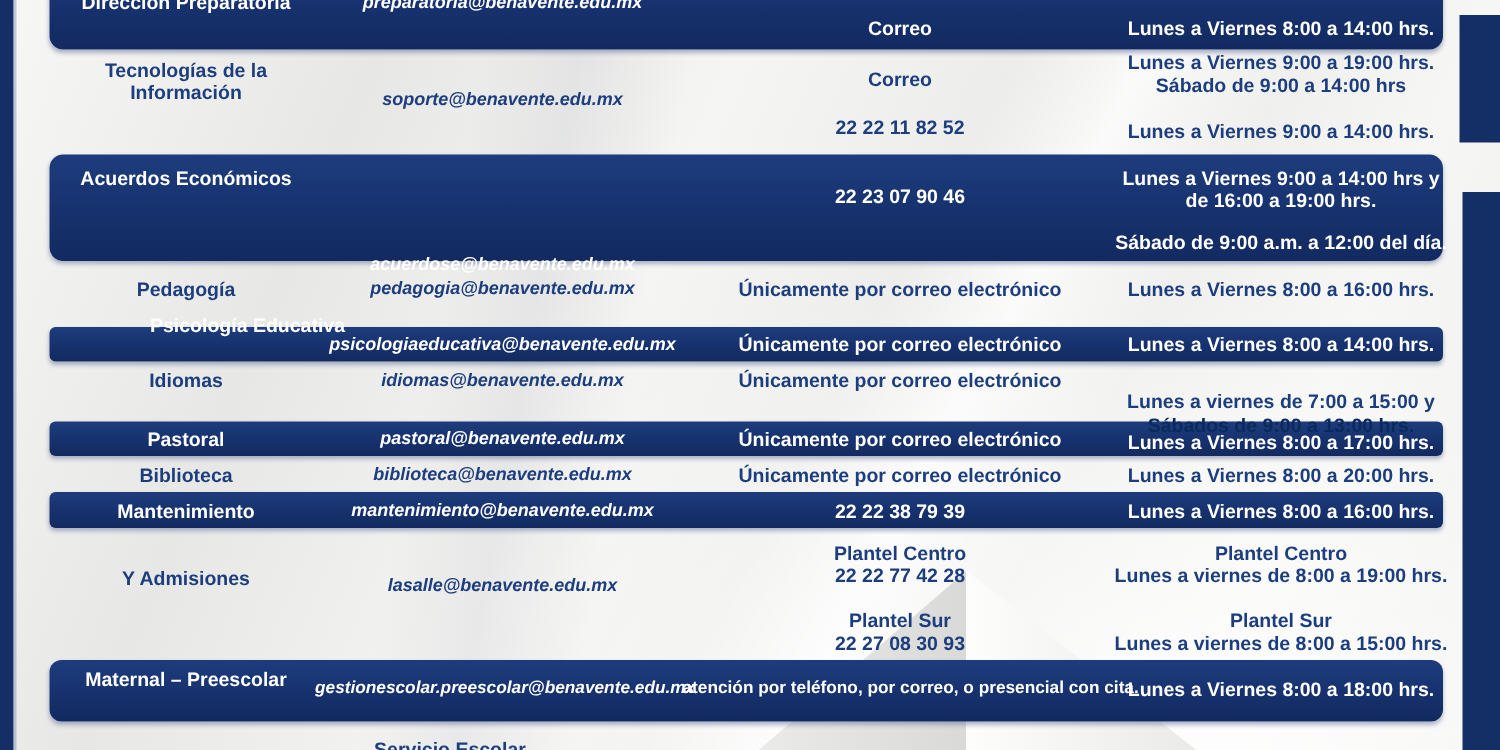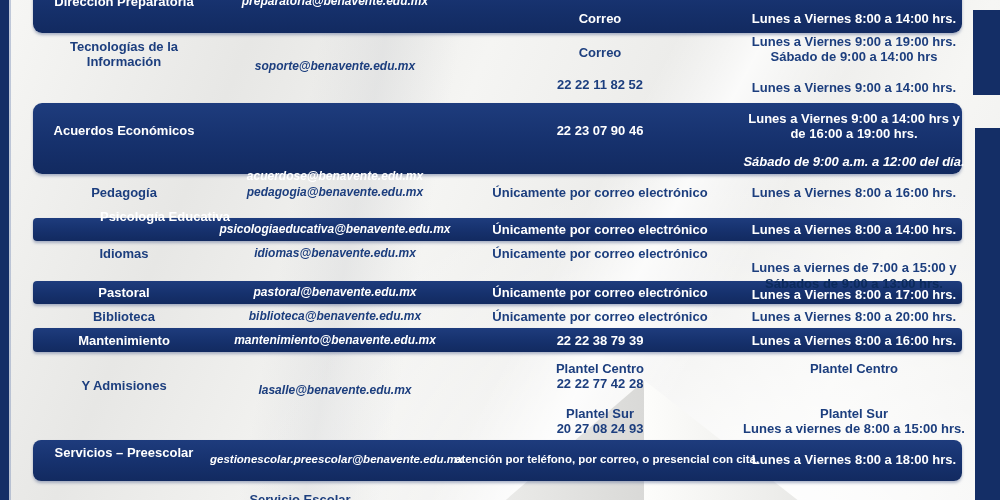--- a/index.html
+++ b/index.html
@@ -72,28 +72,28 @@
     <div class="cell c-contact" style="top:77px;">22 22 11 82 52</div>
     <div class="cell c-sched" style="top:34px;">
       <span>Lunes a Viernes 9:00 a 19:00 hrs.</span>
       <span>Sábado de 9:00 a 14:00 hrs</span>
     </div>
     <div class="cell c-sched" style="top:80px;">Lunes a Viernes 9:00 a 14:00 hrs.</div>
   </div>
 
   <div class="trow">
     <div class="band" style="top:103px;height:71px;"></div>
-    <div class="cell c-dept on-band" style="top:123px;">Acuerdos Económicos</div>
+    <div class="cell c-dept on-band" style="top:111px;">Acuerdos Económicos</div>
     <div class="cell c-email on-band" style="top:123px;margin-top:46px;">acuerdose@benavente.edu.mx</div>
     <div class="cell c-contact on-band" style="top:123px;">22 23 07 90 46</div>
     <div class="cell c-sched on-band" style="top:111px;">
       <span>Lunes a Viernes 9:00 a 14:00 hrs y</span>
       <span>de 16:00 a 19:00 hrs.</span>
     </div>
-    <div class="cell c-sched on-band" style="top:154px;font-style:italic;">Sábado de 9:00 a.m. a 12:00 del día.</div>
+    <div class="cell c-sched on-band" style="top:154px;">Sábado de 9:00 a.m. a 12:00 del día.</div>
   </div>
 
   <div class="trow">
     <div class="cell c-dept" style="top:185px;">Pedagogía</div>
     <div class="cell c-email" style="top:185px;">pedagogia@benavente.edu.mx</div>
     <div class="cell c-contact" style="top:185px;">Únicamente por correo electrónico</div>
     <div class="cell c-sched" style="top:185px;">Lunes a Viernes 8:00 a 16:00 hrs.</div>
   </div>
 
   <div class="trow">
@@ -139,35 +139,36 @@
     <div class="cell c-dept" style="top:378px;">
       <span>Y Admisiones</span>
     </div>
     <div class="cell c-email" style="top:383px;">lasalle@benavente.edu.mx</div>
     <div class="cell c-contact" style="top:361px;">
       <span>Plantel Centro</span>
       <span>22 22 77 42 28</span>
     </div>
     <div class="cell c-contact" style="top:406px;">
       <span>Plantel Sur</span>
-      <span>20 27 08 24 93</span>
+      <span>22 27 08 30 93</span>
     </div>
     <div class="cell c-sched" style="top:361px;">
       <span>Plantel Centro</span>
+      <span>Lunes a viernes de 8:00 a 19:00 hrs.</span>
     </div>
     <div class="cell c-sched" style="top:406px;">
       <span>Plantel Sur</span>
       <span>Lunes a viernes de 8:00 a 15:00 hrs.</span>
     </div>
   </div>
 
   <div class="trow">
     <div class="band" style="top:440px;height:41px;border-radius:8px;"></div>
     <div class="cell c-dept on-band" style="top:445px;">
-      <span>Servicios – Preescolar</span>
+      <span>Maternal – Preescolar</span>
     </div>
     <div class="cell c-email on-band small" style="top:452px;">gestionescolar.preescolar@benavente.edu.mx</div>
     <div class="cell c-contact on-band small" style="top:452px;">atención por teléfono, por correo, o presencial con cita.</div>
     <div class="cell c-sched on-band" style="top:452px;">Lunes a Viernes 8:00 a 18:00 hrs.</div>
   </div>
 
   <div class="trow">
     <div class="cell" style="top:492px;left:180px;width:240px;">Servicio Escolar</div>
   </div>
 

